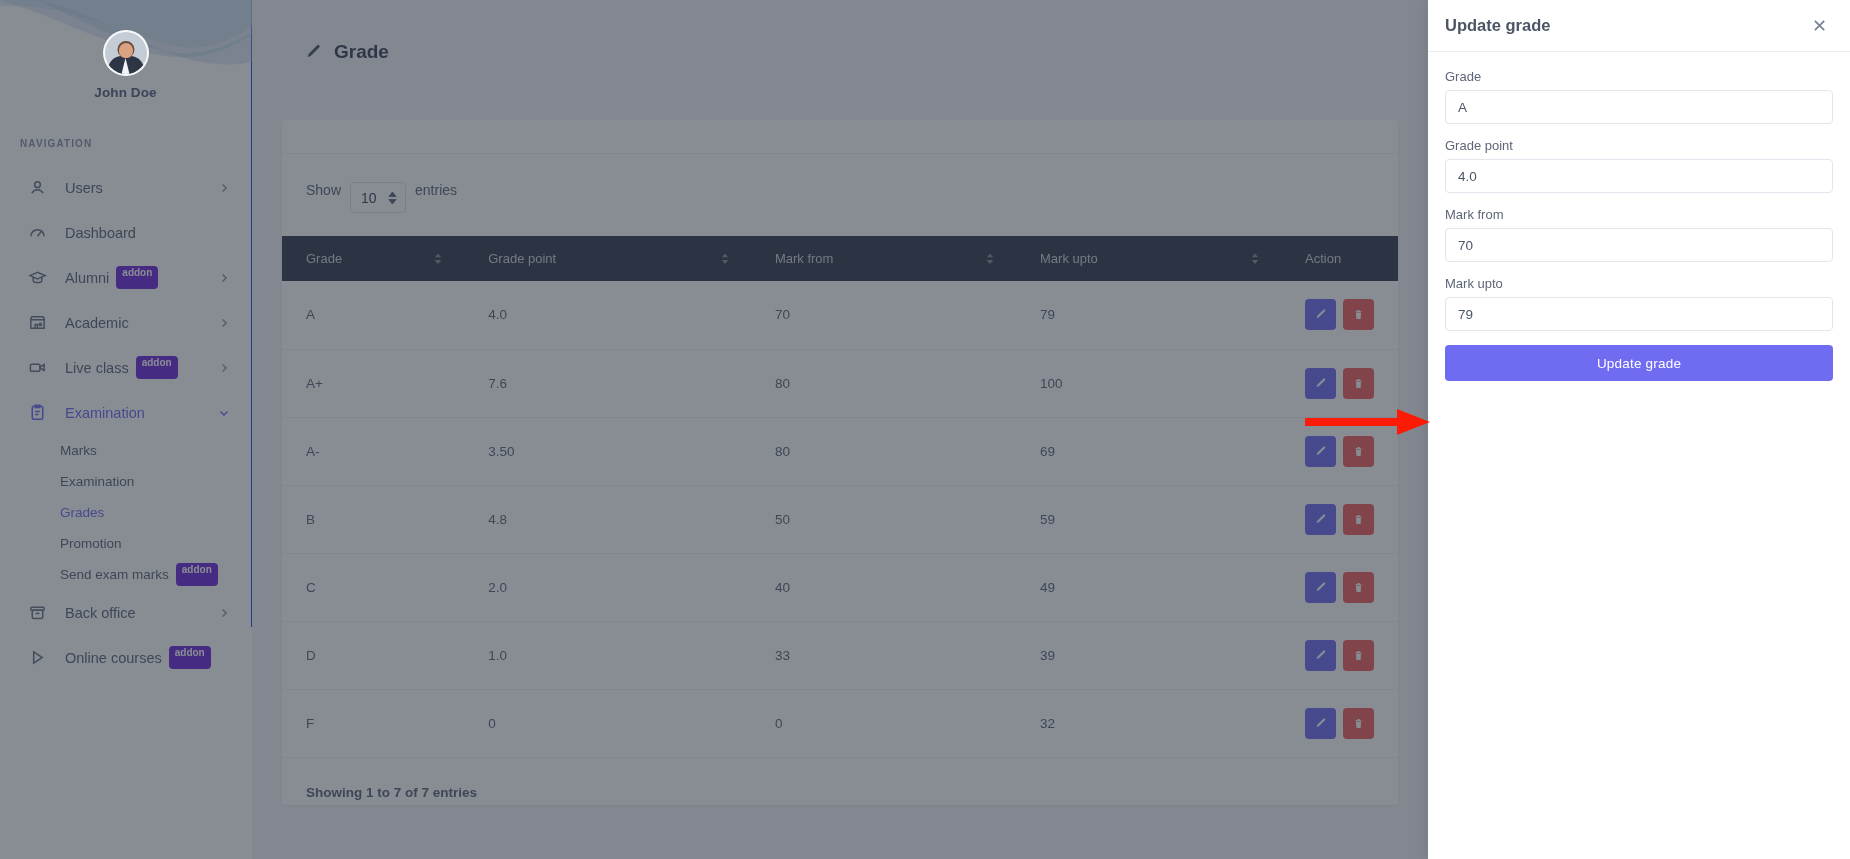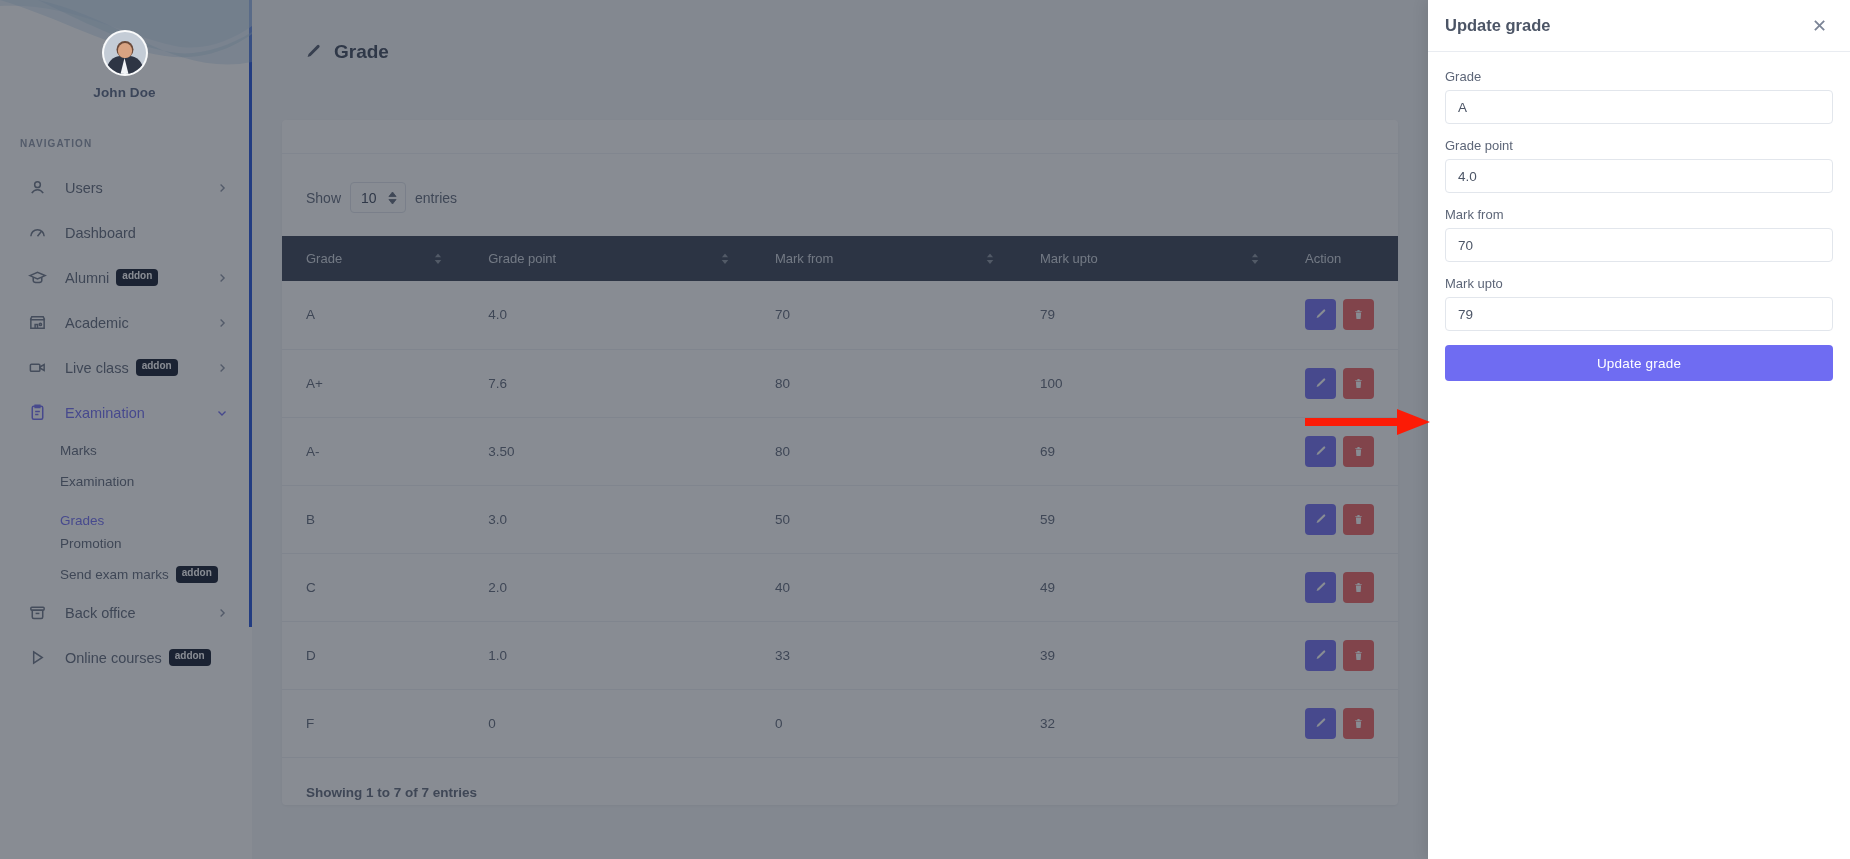--- a/index.html
+++ b/index.html
@@ -15,21 +15,21 @@
   .dimmed-area {
     position: absolute; left: 0; top: 0; width: 1428px; height: 859px;
     overflow: hidden;
     background: #ffffff;
   }
 
   
   .sidebar {
     position: absolute; left: 0; top: 0; width: 252px; height: 627px;
     background: #ffffff;
-    border-right: 3px solid #1d4ed8;
+    border-right: 1px solid #1d4ed8;
   }
   .sidebar-wave {
     position: absolute; left: 0; top: 0; width: 252px; height: 78px;
     overflow: hidden;
   }
   .profile { padding-top: 30px; text-align: center; position: relative; z-index: 2;}
   .avatar {
     width: 46px; height: 46px; border-radius: 50%;
     margin: 0 auto; overflow: hidden;
     border: 2px solid rgba(255,255,255,.9);
@@ -69,28 +69,28 @@
     position: relative;
   }
   .nav-item .ic { width: 22px; height: 18px; margin-right: 17px; flex: 0 0 22px;
                   display: flex; align-items: center; justify-content: center; }
   .nav-item .ic svg { stroke: #6b7485; fill: none; stroke-width: 1.6; }
   .nav-item.active { color: #6f6cf2; }
   .nav-item.active .ic svg { stroke: #6f6cf2; }
   .nav-item .caret { margin-left: auto; color: #8a93a5; display: flex; }
   .nav-item .caret svg { stroke: currentColor; fill: none; stroke-width: 2; }
   .badge-addon {
-    background: #0f172a; color: #ffffff; font-size: 10px; font-weight: bold;
-    border-radius: 4px; padding: 2px 6px 5px; margin-left: 7px; line-height: 1;
+    background: #6d28d9; color: #ffffff; font-size: 10px; font-weight: bold;
+    border-radius: 4px; padding: 2px 6px 11px; margin-left: 7px; line-height: 1;
   }
   .subnav-item {
     display: flex; align-items: center; height: 31px;
     padding-left: 60px; font-size: 13.5px; color: #5d6678; cursor: pointer;
   }
-  .subnav-item.active { color: #6f6cf2; align-items: flex-end; }
+  .subnav-item.active { color: #6f6cf2; }
 
   
   .main {
     position: absolute; left: 252px; top: 0; right: 0; height: 859px;
     background: #f4f6f9;
   }
   .page-head {
     height: 103px; display: flex; align-items: center; padding-left: 52px;
     background: #f4f6f9;
   }
@@ -98,21 +98,21 @@
   .page-head .pencil svg { fill: #4d5668; }
   .page-title { font-size: 19px; font-weight: bold; color: #3b4559; }
 
   .card {
     margin: 17px 30px 0 30px; background: #ffffff; border-radius: 4px;
     box-shadow: 0 1px 3px rgba(0,0,0,.06);
     min-height: 685px; position: relative;
   }
   .card-top { height: 34px; border-bottom: 1px solid #f0f2f5; }
   .dt-length {
-    display: flex; align-items: center; padding: 28px 0 0 24px;
+    display: flex; align-items: flex-start; padding: 28px 0 0 24px;
     font-size: 14px; color: #5d6678;
   }
   .dt-select {
     position: relative; margin: 0 9px; width: 56px; height: 31px;
     border: 1px solid #dfe3ea; border-radius: 4px; background: #fff;
     display: flex; align-items: center; padding-left: 10px;
     font-size: 14px; color: #3b4559;
   }
   .dt-select .spin { position: absolute; right: 8px; display: flex; flex-direction: column; }
   .dt-select .spin svg { stroke: #5d6678; fill: #5d6678; }
@@ -487,21 +487,21 @@
                     <span class="abtn del">
                       <svg viewBox="0 0 20 20" width="13" height="13">
                         <path d="M6 7h8l-.7 9.2a1 1 0 0 1-1 .9H7.7a1 1 0 0 1-1-.9L6 7zM5 5h10v1.3H5zM8.3 3h3.4v2H8.3z"></path>
                       </svg>
                     </span>
                   </div>
                 </td>
               </tr>
               <tr>
                 <td>B</td>
-                <td>3.0</td>
+                <td>4.8</td>
                 <td>50</td>
                 <td>59</td>
                 <td>
                   <div class="action-btns">
                     <span class="abtn edit">
                       <svg viewBox="0 0 20 20" width="13" height="13">
                         <path d="M14.6 2.6a1.6 1.6 0 0 1 2.3 2.3L7.4 14.4 4 15.5l1.1-3.4 9.5-9.5z"></path>
                       </svg>
                     </span>
                     <span class="abtn del">

